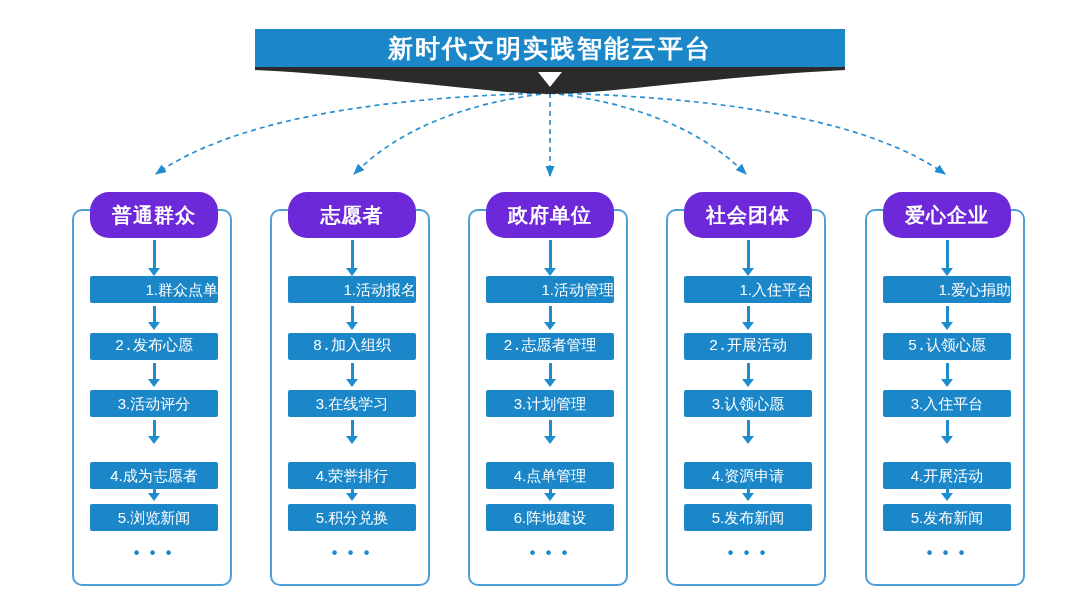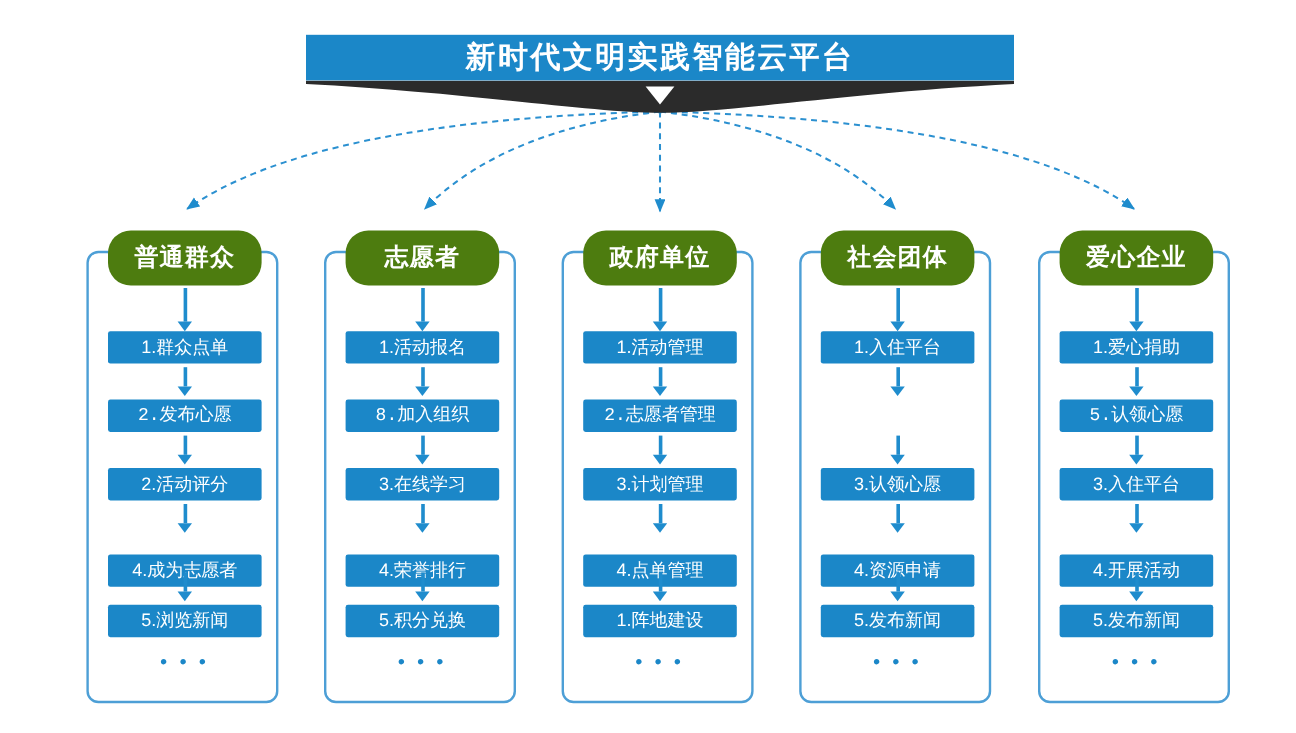--- a/index.html
+++ b/index.html
@@ -15,27 +15,27 @@
   
   .connectors{position:absolute;left:0;top:0;width:1080px;height:611px;z-index:1;pointer-events:none;}
 
   
   .col{position:absolute;top:192px;width:164px;height:400px;z-index:2;}
   .col.c1{left:72px;} .col.c2{left:270px;} .col.c3{left:468px;} .col.c4{left:666px;} .col.c5{left:865px;}
 
   .panel{position:absolute;left:0;top:17px;width:160px;height:377px;
     border:2px solid #4d9fd6;border-radius:10px;background:#ffffff;box-sizing:border-box;}
 
-  .hdr{position:absolute;left:18px;top:0;width:128px;height:46px;background:#4d7c0f;
+  .hdr{position:absolute;left:18px;top:0;width:128px;height:46px;background:#6d28d9;
     border-radius:19px;color:#fff;font-size:20px;font-weight:bold;text-align:center;
     line-height:47px;letter-spacing:1px;z-index:3;}
 
   .step{position:absolute;left:18px;width:128px;height:27px;background:#1b87c8;
     border-radius:2px;color:#fff;font-size:15px;text-align:center;line-height:28px;z-index:3;}
-  .s1{top:84px;} .s2{top:141px;font-family:Liberation Mono, monospace;} .s3{top:198px;} .s4{top:270px;} .s5{top:312px;}
+  .s1{top:84px;text-align:right;} .s2{top:141px;font-family:Liberation Mono, monospace;} .s3{top:198px;} .s4{top:270px;} .s5{top:312px;}
 
   .varrow{position:absolute;left:80.5px;width:3px;background:#1f8ccd;z-index:3;}
   .varrow::after{content:"";position:absolute;left:-4.5px;bottom:-8px;width:0;height:0;
     border-left:6px solid transparent;border-right:6px solid transparent;border-top:8px solid #1f8ccd;}
   .a0{top:48px;height:28px;}
   .a1{top:114px;height:16px;} .a2{top:171px;height:16px;}
   .a3{top:228px;height:16px;} .a4{top:285px;height:16px;}
 
   .more{position:absolute;left:0;top:352px;width:164px;text-align:center;
     color:#1b87c8;font-size:16px;font-weight:bold;letter-spacing:3px;z-index:3;}
@@ -69,21 +69,21 @@
   </svg>
 
   <div class="col c1">
     <div class="panel"></div>
     <div class="hdr">普通群众</div>
     <div class="varrow a0"></div>
     <div class="step s1">1.群众点单</div>
     <div class="varrow a1"></div>
     <div class="step s2">2.发布心愿</div>
     <div class="varrow a2"></div>
-    <div class="step s3">2.活动评分</div>
+    <div class="step s3">3.活动评分</div>
     <div class="varrow a3"></div>
     <div class="step s4">4.成为志愿者</div>
     <div class="varrow a4"></div>
     <div class="step s5">5.浏览新闻</div>
     <div class="more">• • •</div>
   </div>
 
   <div class="col c2">
     <div class="panel"></div>
     <div class="hdr">志愿者</div>
@@ -105,30 +105,31 @@
     <div class="hdr">政府单位</div>
     <div class="varrow a0"></div>
     <div class="step s1">1.活动管理</div>
     <div class="varrow a1"></div>
     <div class="step s2">2.志愿者管理</div>
     <div class="varrow a2"></div>
     <div class="step s3">3.计划管理</div>
     <div class="varrow a3"></div>
     <div class="step s4">4.点单管理</div>
     <div class="varrow a4"></div>
-    <div class="step s5">1.阵地建设</div>
+    <div class="step s5">6.阵地建设</div>
     <div class="more">• • •</div>
   </div>
 
   <div class="col c4">
     <div class="panel"></div>
     <div class="hdr">社会团体</div>
     <div class="varrow a0"></div>
     <div class="step s1">1.入住平台</div>
     <div class="varrow a1"></div>
+    <div class="step s2">2.开展活动</div>
     <div class="varrow a2"></div>
     <div class="step s3">3.认领心愿</div>
     <div class="varrow a3"></div>
     <div class="step s4">4.资源申请</div>
     <div class="varrow a4"></div>
     <div class="step s5">5.发布新闻</div>
     <div class="more">• • •</div>
   </div>
 
   <div class="col c5">

